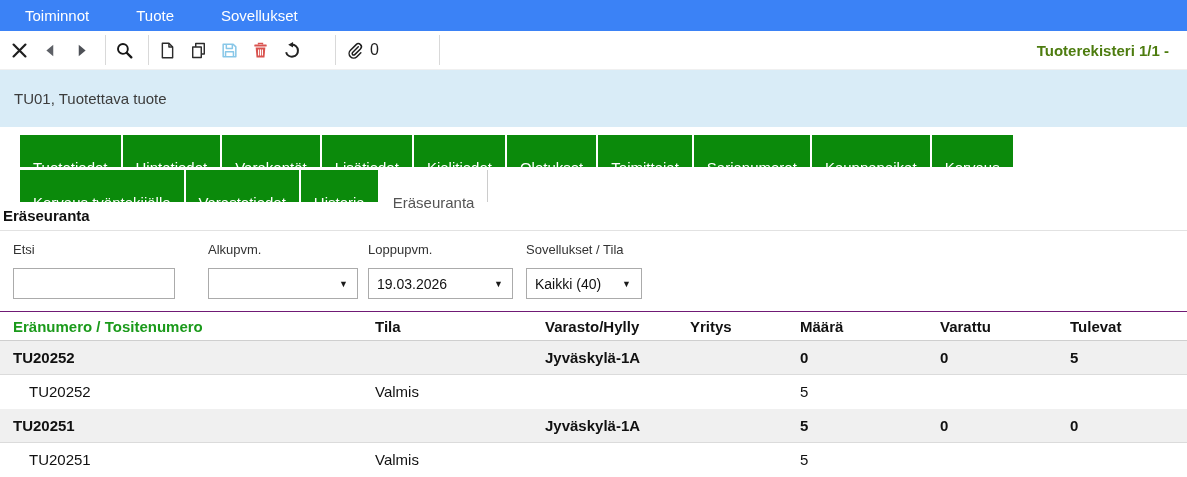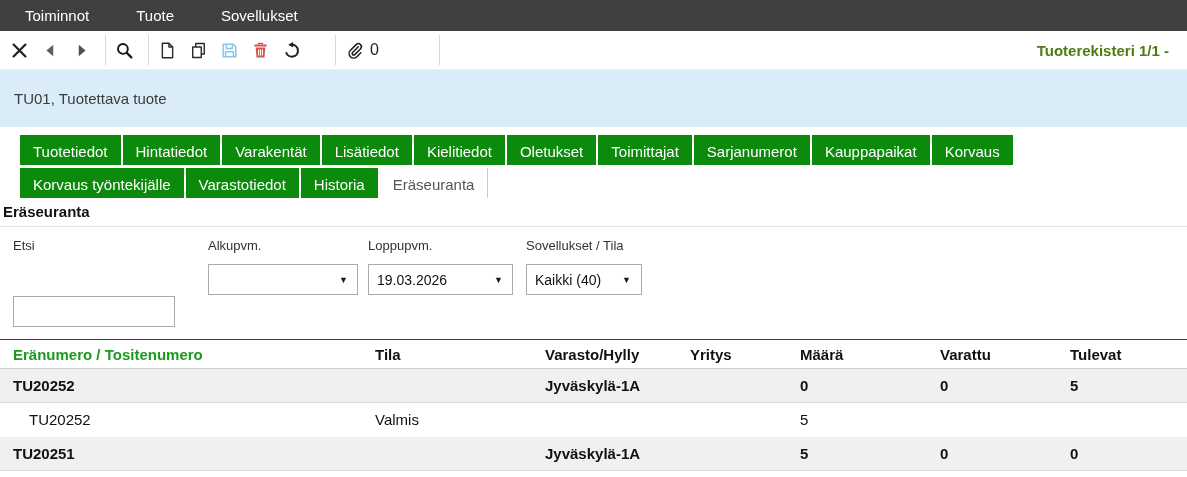--- a/index.html
+++ b/index.html
@@ -1,46 +1,46 @@
 <!DOCTYPE html>
 <html><head>
 <meta charset="utf-8">
 <style>
   * { margin:0; padding:0; box-sizing:border-box; }
   html,body { width:1187px; height:477px; background:#fff; overflow:hidden;
               font-family:"Liberation Sans", sans-serif; }
   
-  .menubar { height:31px; background:#404040; display:flex; align-items:center; padding-left:25px; }
+  .menubar { height:31px; background:#3b82f6; display:flex; align-items:center; padding-left:25px; }
   .menubar .menu-item { color:#fff; font-size:15px; line-height:31px; margin-right:47px; cursor:default; }
   
   .toolbar { height:39px; display:flex; align-items:center; padding:0 10px; background:#fff; border-bottom:1px solid #f0f0f0; }
   .tbtn { width:19px; height:19px; display:flex; align-items:center; justify-content:center; margin-right:12px; }
   .tbtn svg { width:19px; height:19px; display:block; }
   .tsep { width:1px; height:30px; background:#d9d9d9; margin:0 9px 0 2px; }
   .tsep.wide { margin-left:22px; }
   .tsep.far  { margin-left:54px; }
   .attach-count { font-size:16px; color:#222; margin:0 6px 0 -6px; }
   .register-label { margin-left:auto; margin-right:8px; font-size:15px; font-weight:bold; color:#4d7c0f; white-space:nowrap; }
   
   .record-bar { height:57px; background:#d9ecf7; display:flex; align-items:center; padding-left:14px; }
   .record-bar .record-title { font-size:15px; color:#3c3c3c; }
   
   .tabs-row { display:flex; margin:0 0 3px 20px; }
   .tabs-row.first { margin-top:8px; }
   .tab { background:#0b8a0b; color:#fff; font-size:15px; line-height:33px; height:30px;
-         padding:0 13px; margin-right:2px; white-space:nowrap; cursor:default; }
+         padding:16px 13px; margin-right:2px; white-space:nowrap; cursor:default; }
   .tab.active { background:#fff; color:#555; border-right:1px solid #ccc; }
   
   .section-title { font-size:15px; font-weight:bold; color:#111; margin:5px 0 6px 3px; }
   .rule { border:none; border-top:1px solid #e2e2e2; }
   
   .filters { display:flex; margin:11px 0 0 13px; }
   .fgroup { display:flex; flex-direction:column; }
   .fgroup .flabel { font-size:13px; color:#333; margin-bottom:11px; }
-  .g-search { width:162px; margin-right:33px;gap:32px; }
+  .g-search { width:162px; margin-right:33px; }
   .g-start  { width:150px; margin-right:10px; }
   .g-end    { width:145px; margin-right:13px; }
   .g-status { width:116px; }
   .text-input { height:31px; border:1px solid #ababab; width:100%; font:14px "Liberation Sans",sans-serif; padding:0 6px; outline:none; }
   .combo { height:31px; border:1px solid #ababab; background:#fff; display:flex; align-items:center; }
   .combo .combo-value { flex:1; font-size:14px; color:#111; padding-left:8px; white-space:nowrap; }
   .combo .caret { font-size:9px; color:#1a1a1a; padding:0 9px; }
   .combo.inline-caret .caret { padding:0 10px 0 2px; }
   
   .grid-table { margin-top:12px; }

